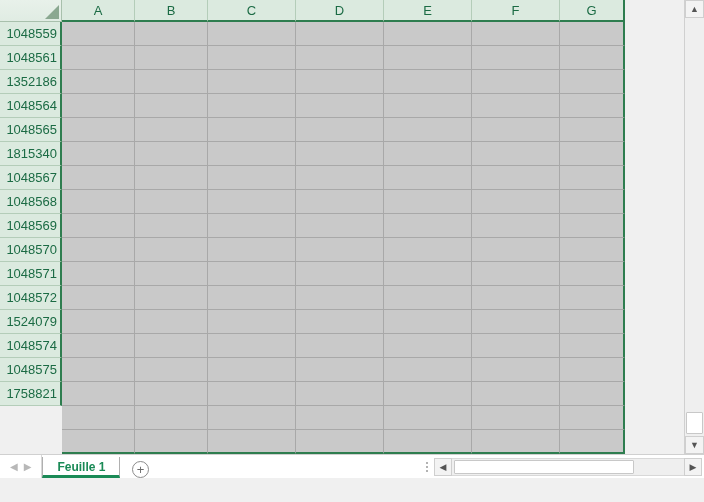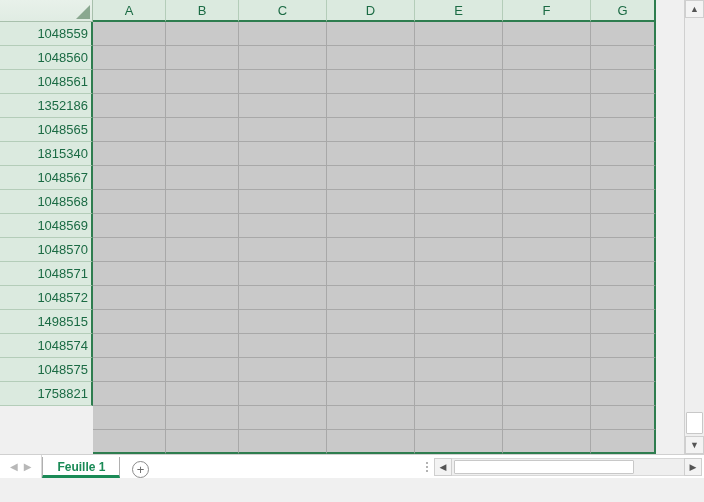--- a/index.html
+++ b/index.html
@@ -17,21 +17,21 @@
     flex-direction: column;
     width: 100%;
     height: 100%;
   }
   .grid-area {
     display: flex;
     height: 454px;
     position: relative;
   }
   .row-headers {
-    width: 93px;
+    width: 62px;
     display: flex;
     flex-direction: column;
     flex-shrink: 0;
   }
   .corner {
     height: 22px;
     background: linear-gradient(to bottom, #e8f1ea, #e0ece3);
     border-right: 1px solid #a8c0ac;
     border-bottom: 1px solid #a8c0ac;
     position: relative;
@@ -258,32 +258,32 @@
 <body>
 
 <div class="container">
 
   <div class="grid-area">
 
     <div class="row-headers">
       <div class="corner"></div>
 
     <div class="row-header">1048559</div>
-        <div class="row-header">1048560</div>
         <div class="row-header">1048561</div>
         <div class="row-header">1352186</div>
+        <div class="row-header">1048564</div>
         <div class="row-header">1048565</div>
         <div class="row-header">1815340</div>
         <div class="row-header">1048567</div>
         <div class="row-header">1048568</div>
         <div class="row-header">1048569</div>
         <div class="row-header">1048570</div>
         <div class="row-header">1048571</div>
         <div class="row-header">1048572</div>
-        <div class="row-header">1498515</div>
+        <div class="row-header">1524079</div>
         <div class="row-header">1048574</div>
         <div class="row-header">1048575</div>
         <div class="row-header">1758821</div>
       </div>
 
     <div class="cells-area">
       <div class="col-headers">
 
       <div class="col-header" style="width: 73px;">A</div>
           <div class="col-header" style="width: 73px;">B</div>

